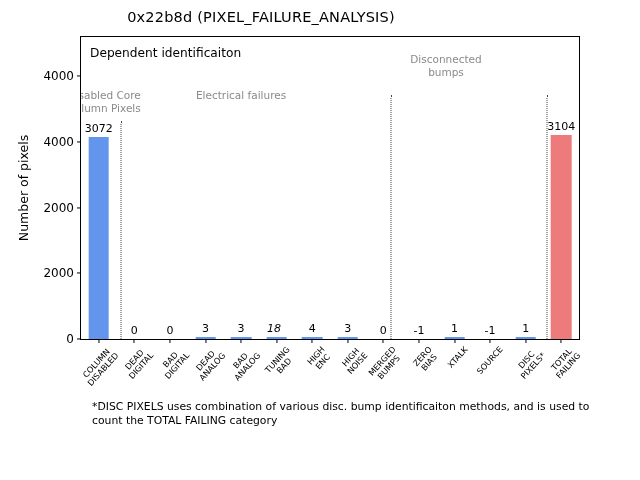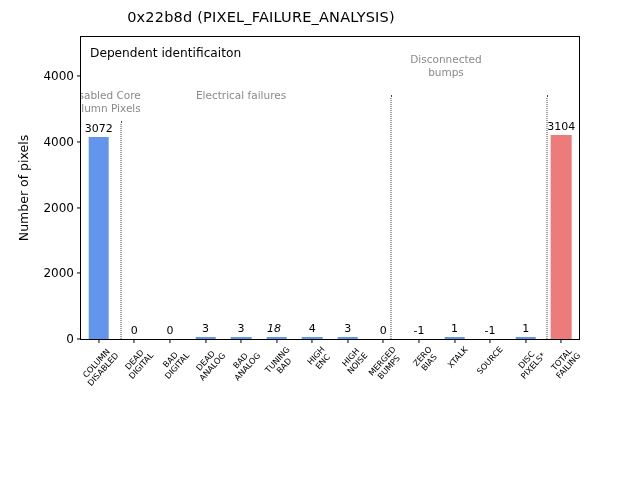--- a/index.html
+++ b/index.html
@@ -283,14 +283,15 @@
         <span>DISC</span>
         <span>PIXELS*</span>
       </div>
       <div class="xtick-mark" style="left: 480.214px;"></div>
       <div class="xtick-label" style="left: 488.214px;">
         <span>TOTAL</span>
         <span>FAILING</span>
       </div>
     </div>
 
+  <div id="footnote">*DISC PIXELS uses combination of various disc. bump identificaiton methods, and is used to count the TOTAL FAILING category</div>
 
 </div>
 
 </body></html>

